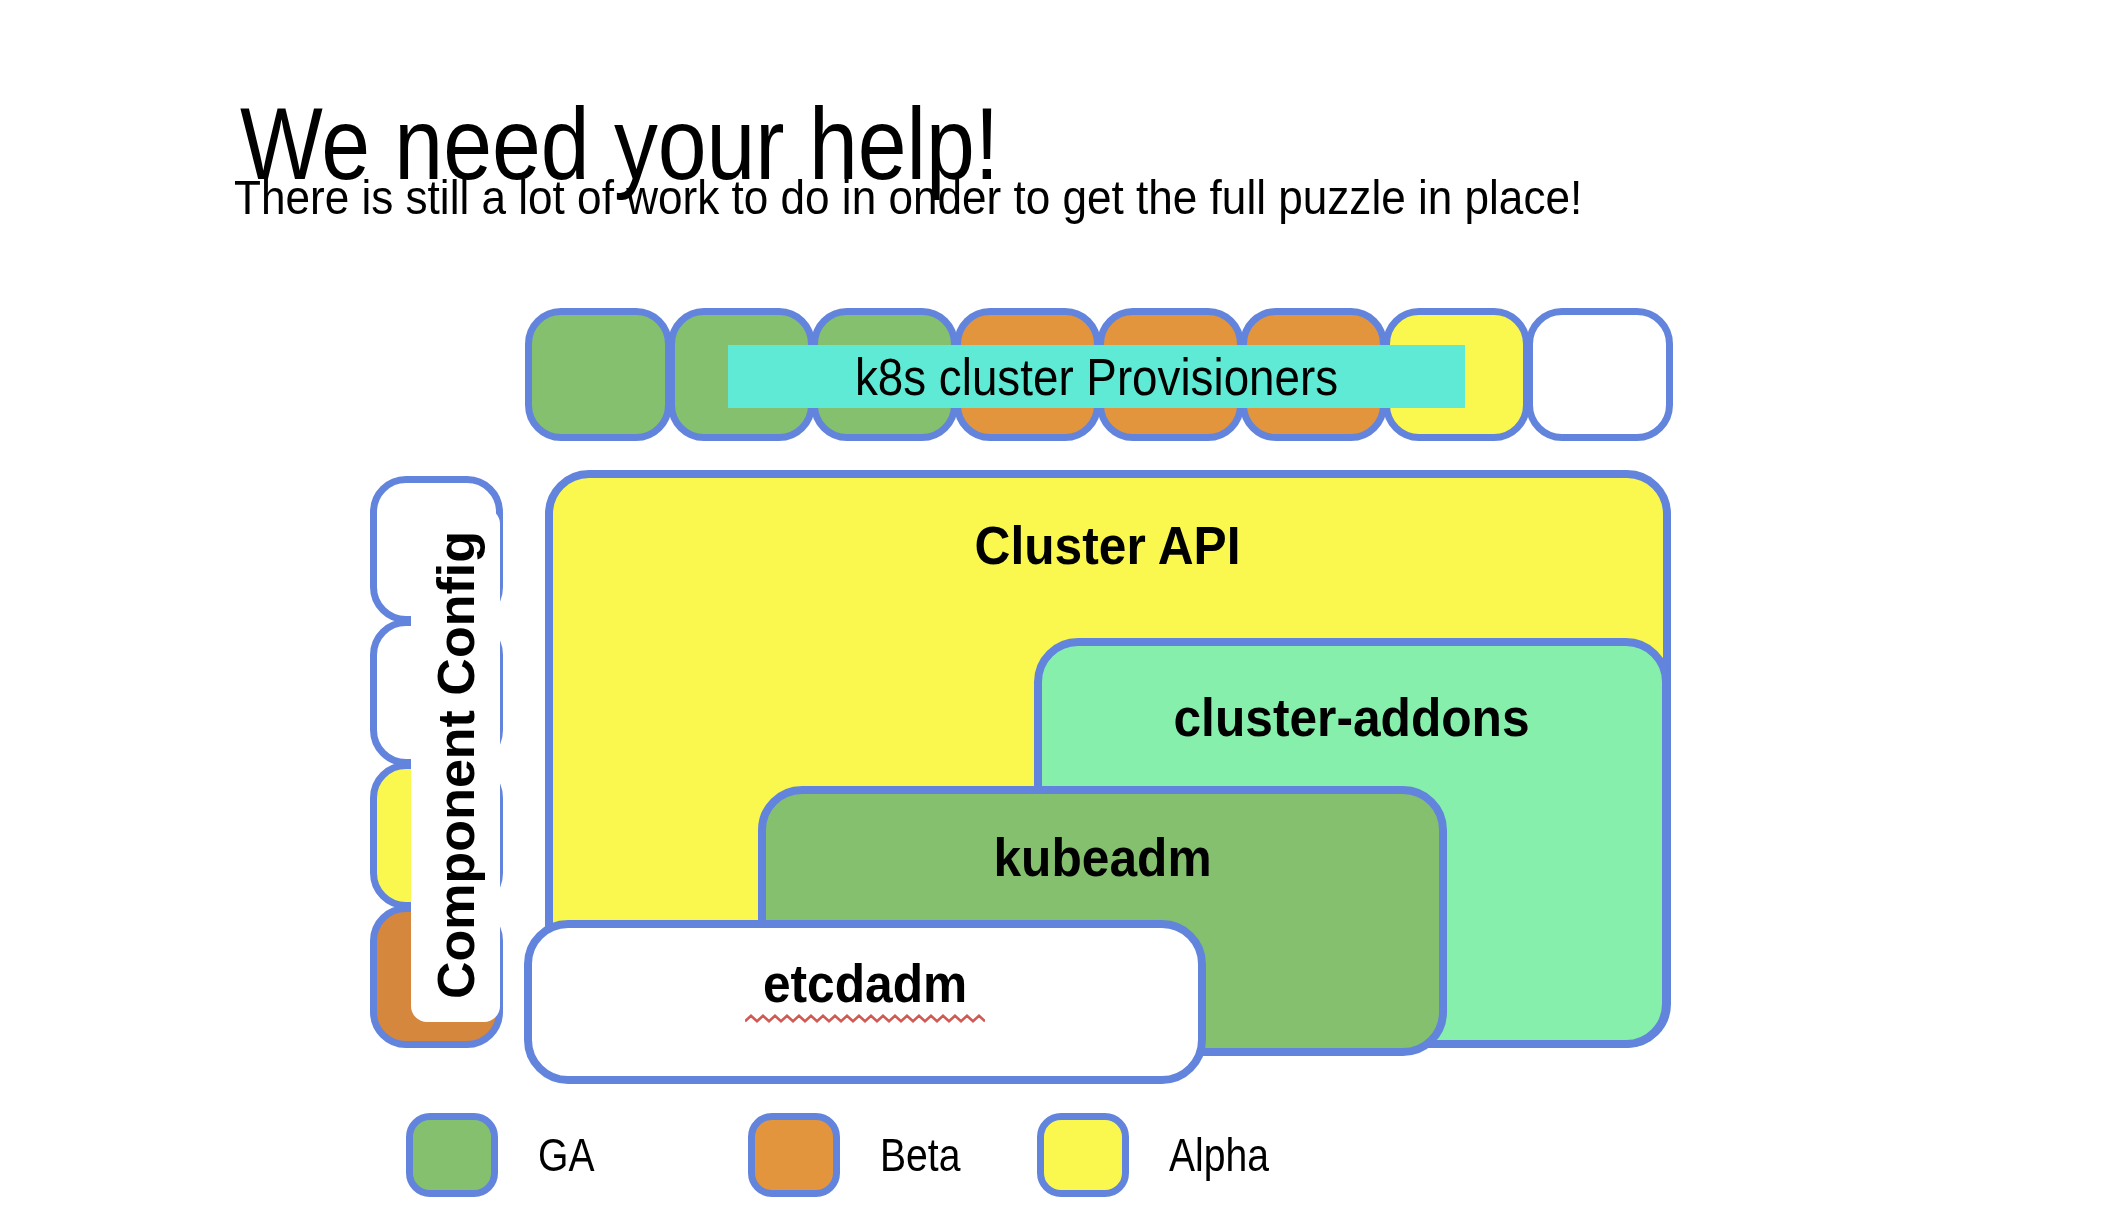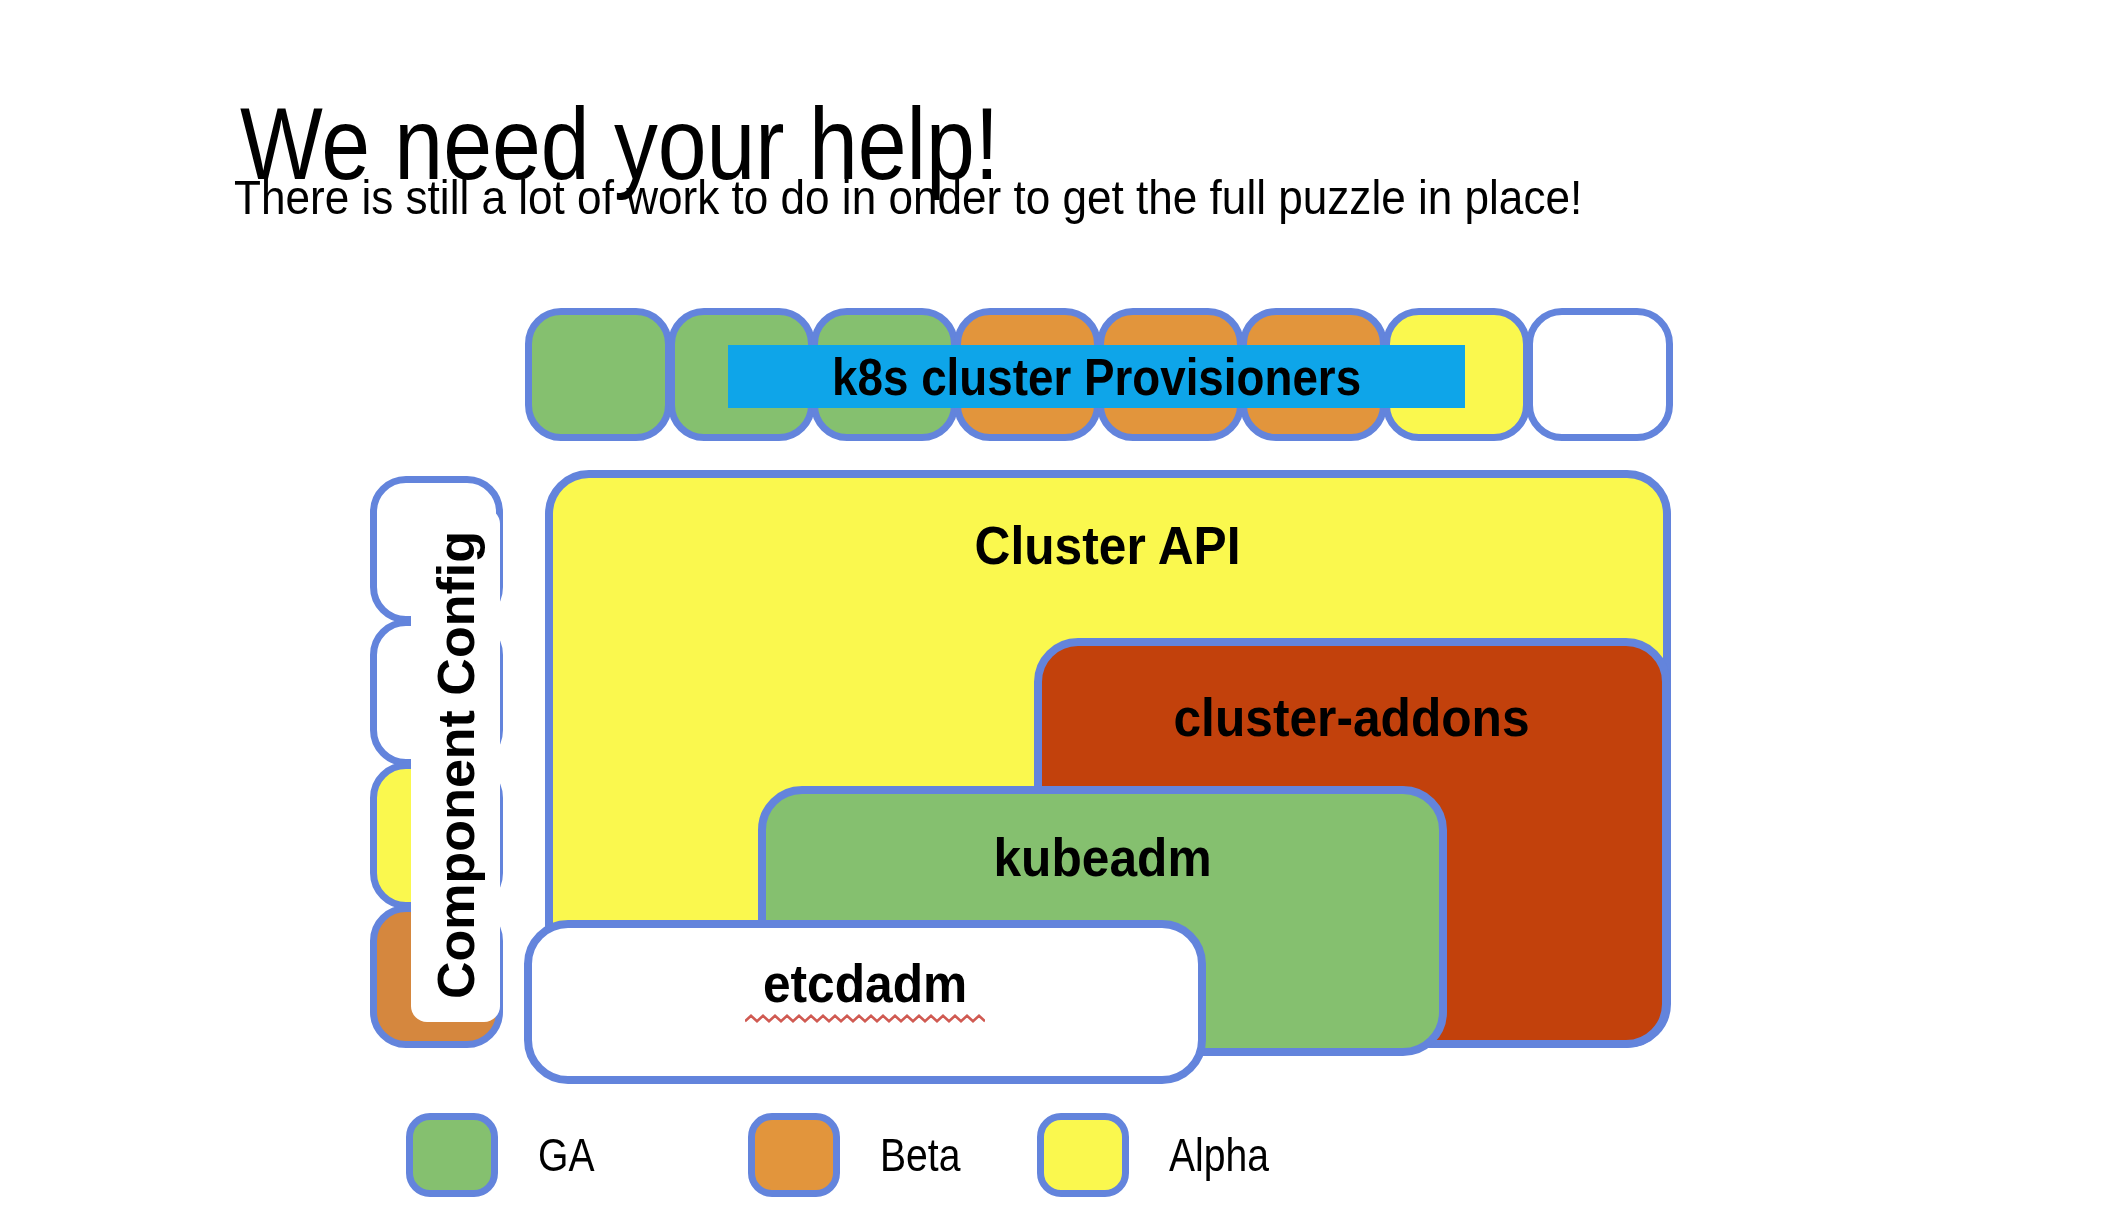--- a/index.html
+++ b/index.html
@@ -13,22 +13,22 @@
   .title .cond{transform:scaleX(.86);}
   .subtitle{position:absolute;left:234px;top:168px;font-size:49px;font-weight:400;
             line-height:1.2;white-space:nowrap;}
   .subtitle .cond{transform:scaleX(.90);}
 
   
   .piece{position:absolute;box-sizing:border-box;border:7px solid var(--blue,#6384DC);
          border-radius:36px;background:#fff;}
   .prov-row{position:absolute;left:525px;top:308px;width:1145px;height:133px;}
   .prov-band{position:absolute;left:728px;top:345px;width:737px;height:63px;
-             background:#0ea5e9;z-index:6;display:flex;align-items:center;justify-content:center;
-             font-weight:700;font-size:52px;white-space:nowrap;}
+             background:#5eead4;z-index:6;display:flex;align-items:center;justify-content:center;
+             font-weight:400;font-size:52px;white-space:nowrap;}
   .prov-band .cond{transform:scaleX(.88);transform-origin:center center;}
 
   
   .cc-col{position:absolute;left:370px;top:476px;width:133px;height:572px;}
   .cc-band{position:absolute;left:41px;top:32px;width:89px;height:514px;background:#ffffff;
            border-radius:16px;z-index:2;}
   .cc-text{position:absolute;left:50%;top:50%;transform:translate(-50%,-50%) rotate(-90deg);
            white-space:nowrap;font-weight:700;font-size:52px;line-height:1;}
 
   
@@ -74,21 +74,21 @@
 <div class="piece" style="left: 0px; top: 0px; width: 133px; height: 147px; background: rgb(255, 255, 255); z-index: 1;"></div>
     <div class="piece" style="left: 0px; top: 143px; width: 133px; height: 147px; background: rgb(255, 255, 255); z-index: 1;"></div>
     <div class="piece" style="left: 0px; top: 286px; width: 133px; height: 147px; background: rgb(250, 248, 78); z-index: 1;"></div>
     <div class="piece" style="left: 0px; top: 429px; width: 133px; height: 143px; background: rgb(213, 135, 62); z-index: 1;"></div>
   </div>
 
 <div class="bigbox" style="left: 545px; top: 470px; width: 1126px; height: 578px; z-index: 1; background: rgb(250, 248, 78);">
   <div class="boxlabel" style="top:40px;"><span class="cond">Cluster API</span></div>
 </div>
 
-<div class="bigbox" style="left: 1034px; top: 638px; width: 636px; height: 410px; z-index: 2; background: #c2410c;">
+<div class="bigbox" style="left: 1034px; top: 638px; width: 636px; height: 410px; z-index: 2; background: #86efac;">
   <div class="boxlabel" style="top:44px;"><span class="cond">cluster-addons</span></div>
 </div>
 
 <div class="bigbox" style="left: 758px; top: 778px; width: 689px; height: 270px; z-index: 3; background: rgb(133, 192, 111); margin-top: 8px;">
   <div class="boxlabel" style="top:36px;"><span class="cond">kubeadm</span></div>
 </div>
 
 <div class="bigbox" style="left: 524px; top: 920px; width: 682px; height: 164px; z-index: 4; background: rgb(255, 255, 255);">
   <div class="boxlabel" style="top:28px;"><span class="cond">etcdadm</span></div>
   <div class="squiggle">

